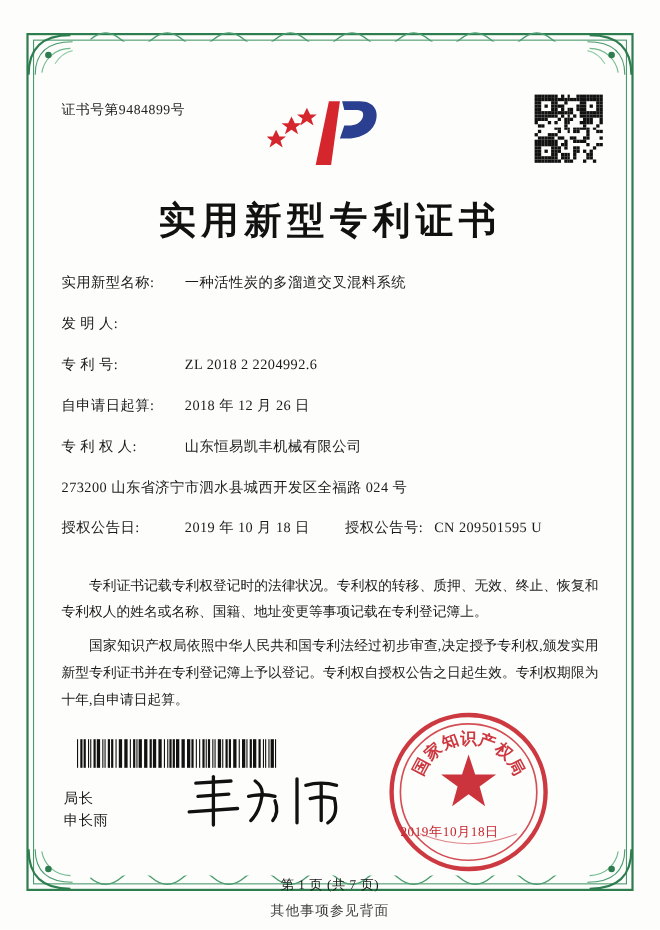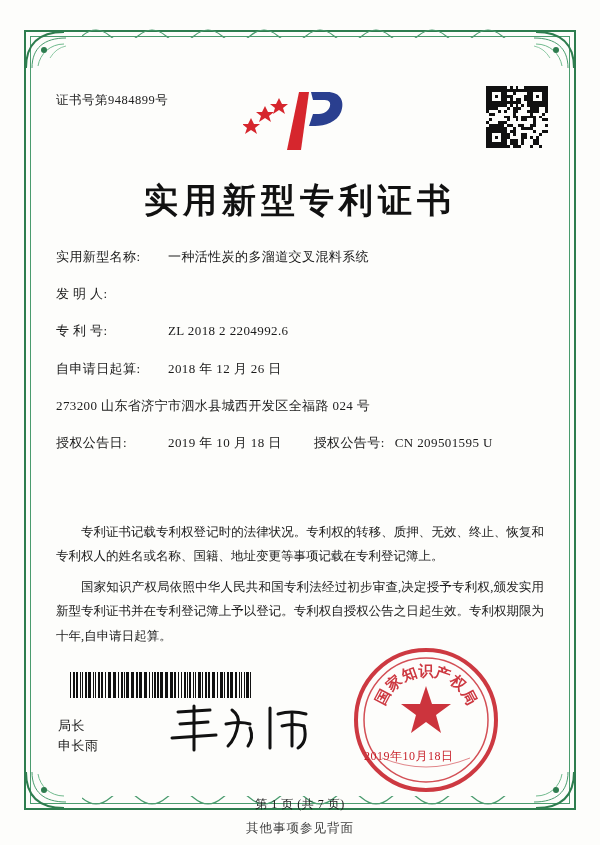--- a/index.html
+++ b/index.html
@@ -727,20 +727,24 @@
     <div class="field-row">
       <span class="field-label w5">发 明 人:</span>
     </div>
     <div class="field-row">
       <span class="field-label w5">专 利 号:</span>
       <span class="field-value">ZL 2018 2 2204992.6</span>
     </div>
     <div class="field-row">
       <span class="field-label w5">自申请日起算:</span>
       <span class="field-value">2018 年 12 月 26 日</span>
+    </div>
+    <div class="field-row">
+      <span class="field-label w5">专 利 权 人:</span>
+      <span class="field-value">山东恒易凯丰机械有限公司</span>
     </div>
     <div class="field-row">
       <span class="field-value">273200 山东省济宁市泗水县城西开发区全福路 024 号</span>
     </div>
     <div class="field-row split">
       <span class="field-label w5">授权公告日:</span>
       <span class="field-value">2019 年 10 月 18 日</span>
       <span class="field-label2">授权公告号:</span>
       <span class="field-value">CN 209501595 U</span>
     </div>

